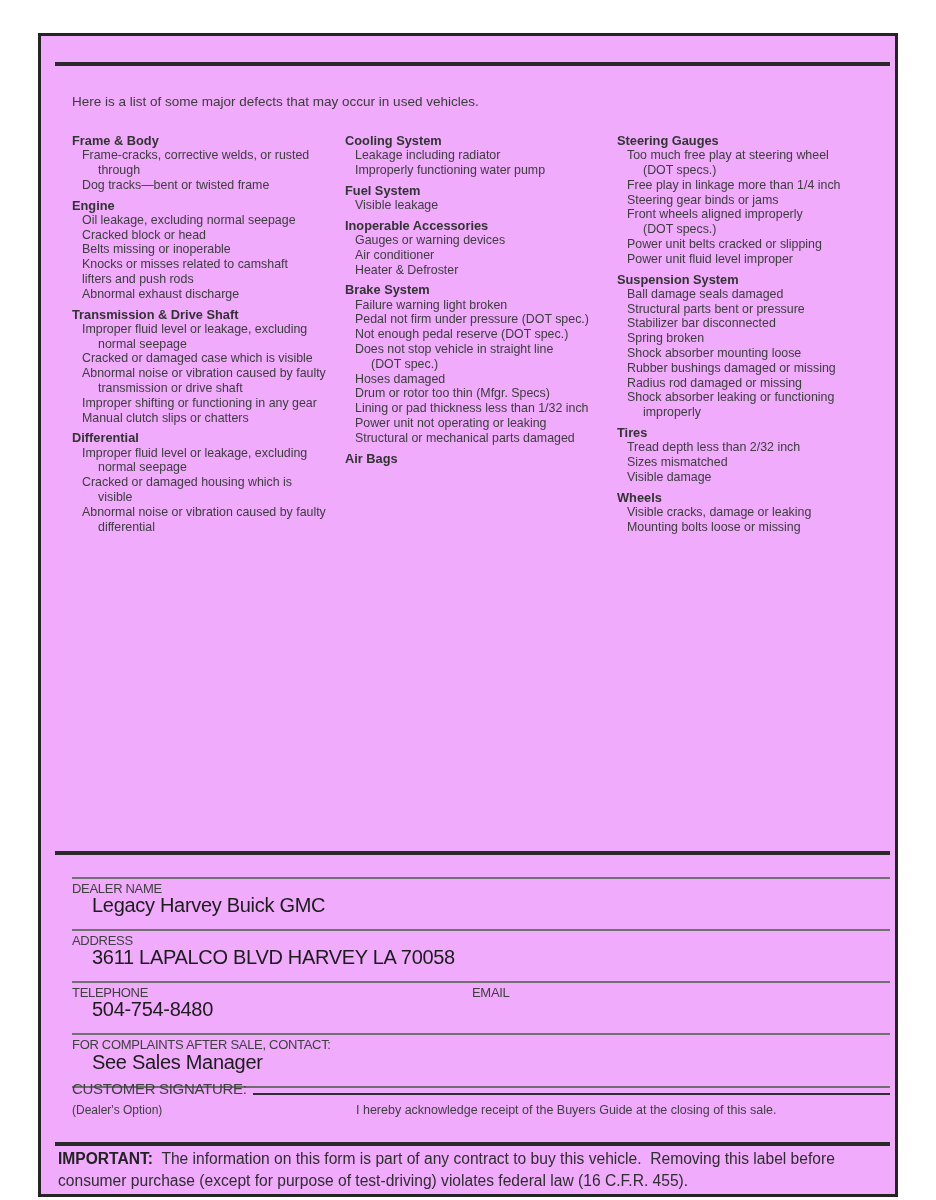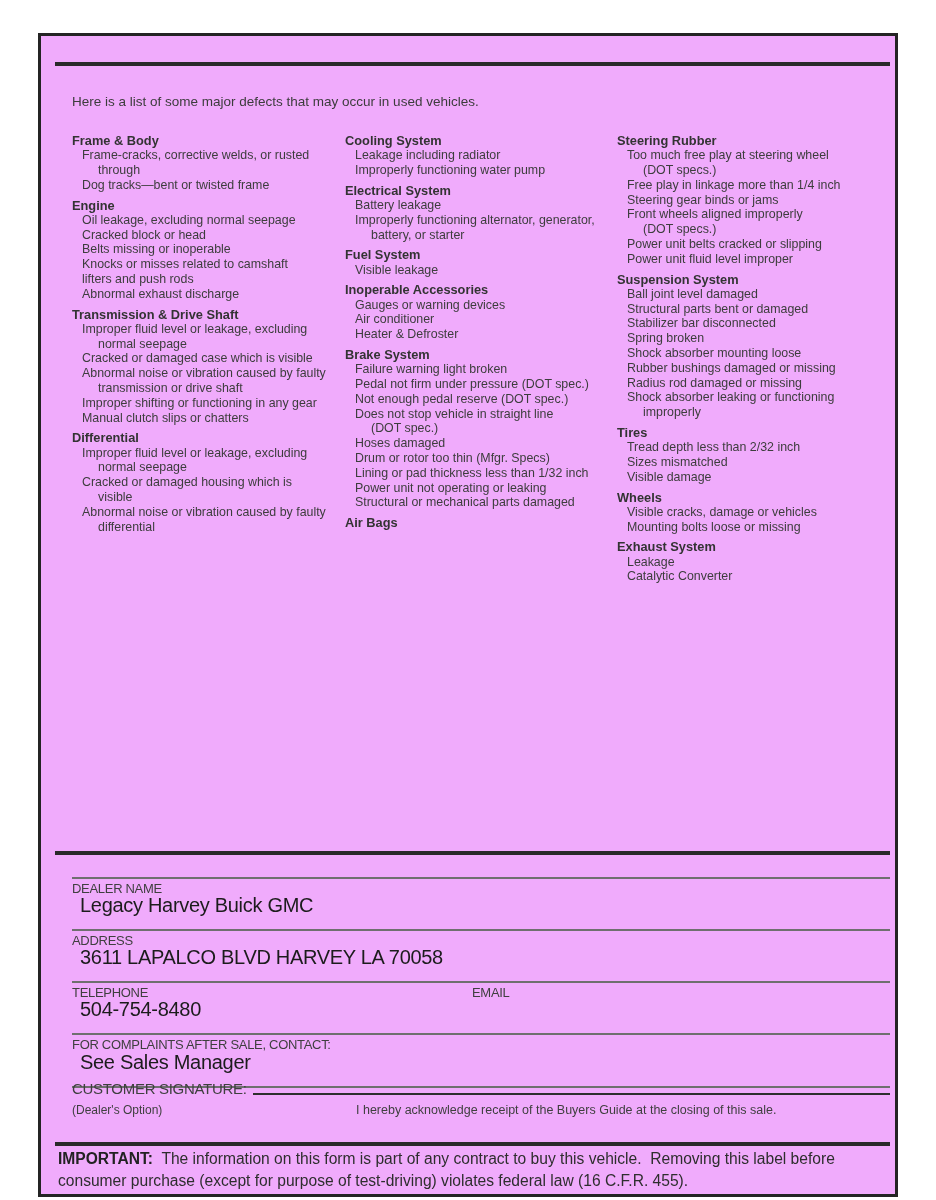--- a/index.html
+++ b/index.html
@@ -36,21 +36,21 @@
   .ind1 { padding-left:10px; }
   .ind2 { padding-left:26px; }
   
   .dealer { position:absolute; top:841px; left:31px; width:818px; }
   .hline { position:absolute; left:0; width:100%; height:2px; background:#6f6f6f; }
   .flabel {
     position:absolute; left:0; font-size:13px; letter-spacing:-0.3px; color:#3f3f3f;
     white-space:nowrap;
   }
   .fvalue {
-    position:absolute; left:8px; font-size:20px; letter-spacing:-0.3px; color:#1c1c1c;
+    position:absolute; left:20px; font-size:20px; letter-spacing:-0.3px; color:#1c1c1c;
     white-space:nowrap;
   }
   .sig-row { position:absolute; left:0; top:203px; width:100%; display:flex; align-items:flex-end; }
   .sig-label { font-size:15px; letter-spacing:-0.3px; color:#3f3f3f; white-space:nowrap; flex:none; }
   .sig-line { flex:1; border-bottom:2px solid #2e2e2e; margin-left:6px; margin-bottom:2px; }
   .sig-note { position:absolute; left:0; top:226px; font-size:12px; color:#3f3f3f; }
   .ack { position:absolute; left:284px; top:226px; font-size:12.5px; color:#3f3f3f; }
   
   .footer {
     position:absolute; top:1112px; left:17px; width:812px;
@@ -102,26 +102,20 @@
           <div class="dline ind2">visible</div>
           <div class="dline ind1">Abnormal noise or vibration caused by faulty</div>
           <div class="dline ind2">differential</div>
         </div>
       </div>
       <div class="dcol">
         <div class="dsec">
           <div class="dhead">Cooling System</div>
           <div class="dline ind1">Leakage including radiator</div>
           <div class="dline ind1">Improperly functioning water pump</div>
-        </div>
-        <div class="dsec">
-          <div class="dhead">Electrical System</div>
-          <div class="dline ind1">Battery leakage</div>
-          <div class="dline ind1">Improperly functioning alternator, generator,</div>
-          <div class="dline ind2">battery, or starter</div>
         </div>
         <div class="dsec">
           <div class="dhead">Fuel System</div>
           <div class="dline ind1">Visible leakage</div>
         </div>
         <div class="dsec">
           <div class="dhead">Inoperable Accessories</div>
           <div class="dline ind1">Gauges or warning devices</div>
           <div class="dline ind1">Air conditioner</div>
           <div class="dline ind1">Heater &amp; Defroster</div>
@@ -138,57 +132,52 @@
           <div class="dline ind1">Lining or pad thickness less than 1/32 inch</div>
           <div class="dline ind1">Power unit not operating or leaking</div>
           <div class="dline ind1">Structural or mechanical parts damaged</div>
         </div>
         <div class="dsec">
           <div class="dhead">Air Bags</div>
         </div>
       </div>
       <div class="dcol">
         <div class="dsec">
-          <div class="dhead">Steering Rubber</div>
+          <div class="dhead">Steering Gauges</div>
           <div class="dline ind1">Too much free play at steering wheel</div>
           <div class="dline ind2">(DOT specs.)</div>
           <div class="dline ind1">Free play in linkage more than 1/4 inch</div>
           <div class="dline ind1">Steering gear binds or jams</div>
           <div class="dline ind1">Front wheels aligned improperly</div>
           <div class="dline ind2">(DOT specs.)</div>
           <div class="dline ind1">Power unit belts cracked or slipping</div>
           <div class="dline ind1">Power unit fluid level improper</div>
         </div>
         <div class="dsec">
           <div class="dhead">Suspension System</div>
-          <div class="dline ind1">Ball joint level damaged</div>
-          <div class="dline ind1">Structural parts bent or damaged</div>
+          <div class="dline ind1">Ball damage seals damaged</div>
+          <div class="dline ind1">Structural parts bent or pressure</div>
           <div class="dline ind1">Stabilizer bar disconnected</div>
           <div class="dline ind1">Spring broken</div>
           <div class="dline ind1">Shock absorber mounting loose</div>
           <div class="dline ind1">Rubber bushings damaged or missing</div>
           <div class="dline ind1">Radius rod damaged or missing</div>
           <div class="dline ind1">Shock absorber leaking or functioning</div>
           <div class="dline ind2">improperly</div>
         </div>
         <div class="dsec">
           <div class="dhead">Tires</div>
           <div class="dline ind1">Tread depth less than 2/32 inch</div>
           <div class="dline ind1">Sizes mismatched</div>
           <div class="dline ind1">Visible damage</div>
         </div>
         <div class="dsec">
           <div class="dhead">Wheels</div>
-          <div class="dline ind1">Visible cracks, damage or vehicles</div>
+          <div class="dline ind1">Visible cracks, damage or leaking</div>
           <div class="dline ind1">Mounting bolts loose or missing</div>
-        </div>
-        <div class="dsec">
-          <div class="dhead">Exhaust System</div>
-          <div class="dline ind1">Leakage</div>
-          <div class="dline ind1">Catalytic Converter</div>
         </div>
       </div>
     </div>
 
   <div class="rule-heavy rule-2"></div>
 
   <div class="dealer">
     <div class="hline" style="top:0;"></div>
 
     <div class="flabel" style="top:4px;">DEALER NAME</div>

